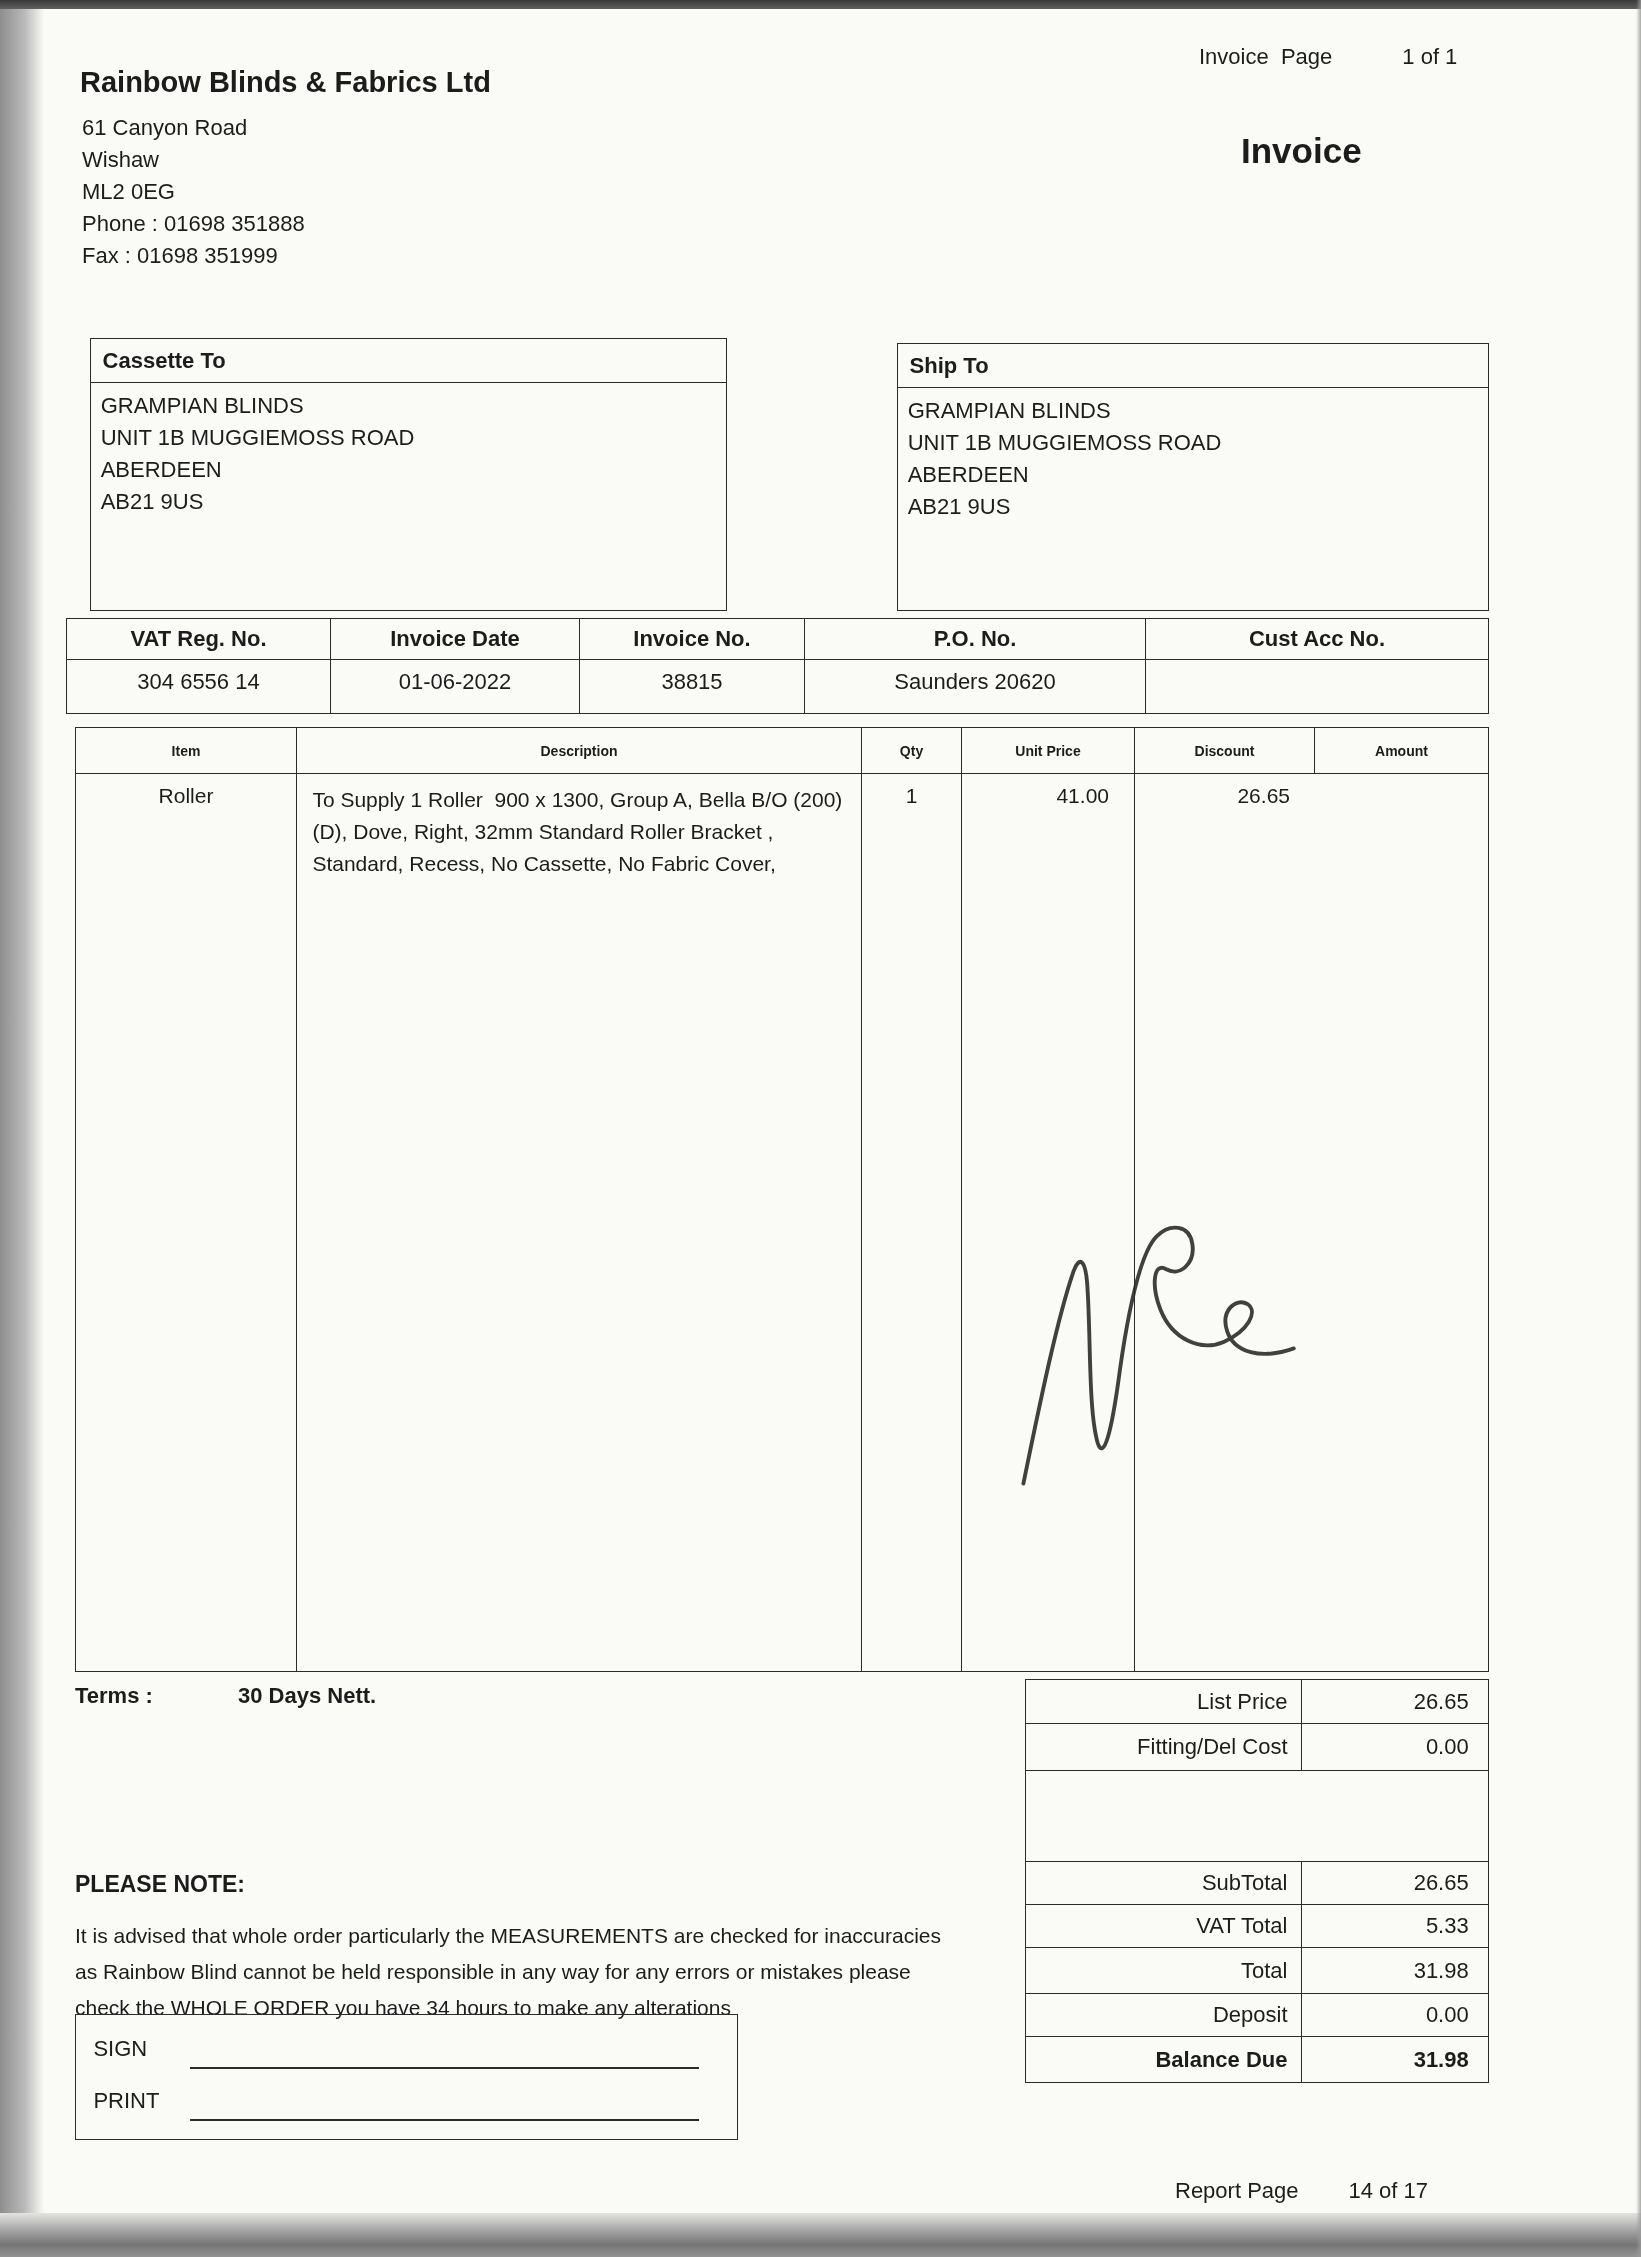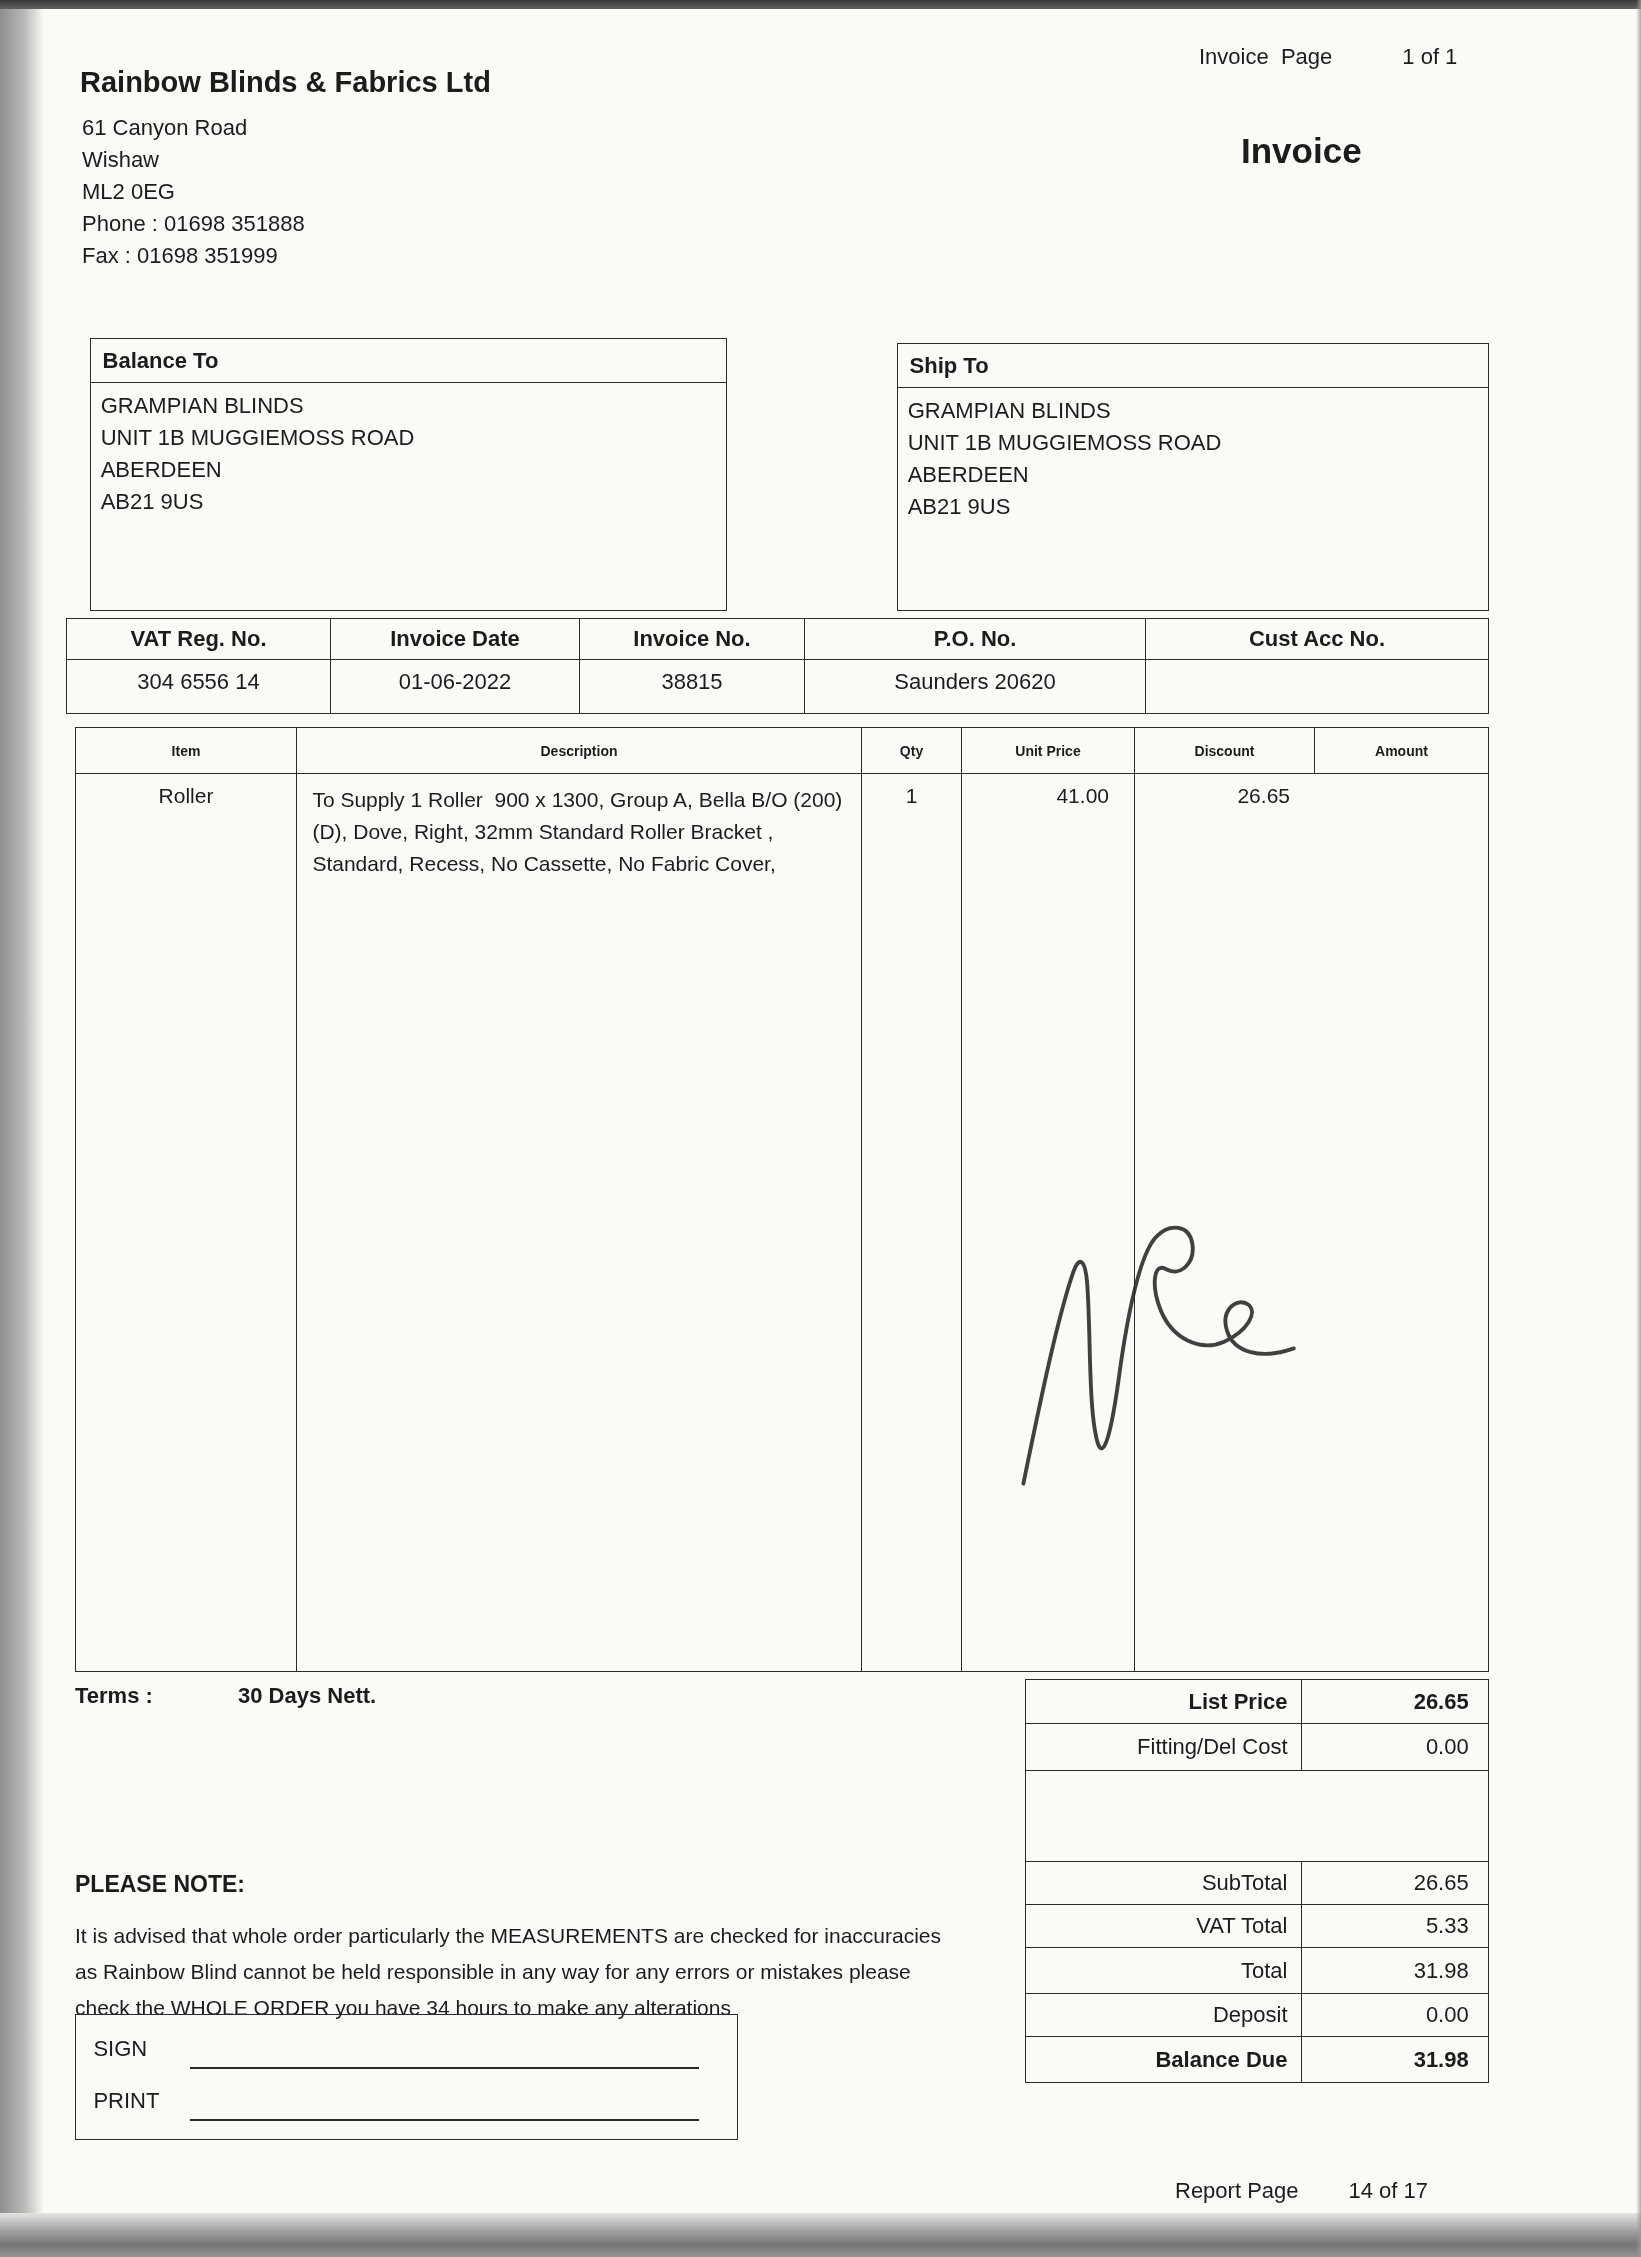--- a/index.html
+++ b/index.html
@@ -69,21 +69,21 @@
   .totals { left:1025px; top:1679px; width:464px; height:404px; border:1.9px solid #2b2b2b;
             display:flex; flex-direction:column; }
   .t-row { display:flex; border-bottom:1.9px solid #2b2b2b; }
   .t-row:last-child { border-bottom:none; flex:1; }
   .t-label { width:276px; border-right:1.9px solid #2b2b2b; display:flex; align-items:center;
              justify-content:flex-end; padding-right:13.5px; font-size:22px; }
   .t-value { flex:1; display:flex; align-items:center; justify-content:flex-end;
              padding-right:19.3px; font-size:22px; }
   .t-row.spacer .t-label { border-right:none; }
   .t-row.balance .t-label, .t-row.balance .t-value { font-weight:bold; }
-  .r46{height:44px;font-weight:bold;} .r49{height:47px;} .r94{height:91px;} .r45{height:43px;} .r48{height:46px;}
+  .r46{height:44px;} .r49{height:47px;} .r94{height:91px;} .r45{height:43px;} .r48{height:46px;}
 
   .sign-box { left:75px; top:2014px; width:663px; height:126px; border:1.9px solid #2b2b2b; }
   .sign-label { position:absolute; left:17.4px; font-size:22px; }
   .sign-line { position:absolute; left:114px; width:509px; height:1.9px; background:#2b2b2b; }
 
   .report-page { left:1175px; top:2178px; font-size:22px; display:flex; gap:50px; white-space:pre; }
 </style>
 </head>
 <body>
 
@@ -103,21 +103,21 @@
   <div class="abs company-address">
     <div>61 Canyon Road</div>
     <div>Wishaw</div>
     <div>ML2 0EG</div>
     <div>Phone : 01698 351888</div>
     <div>Fax : 01698 351999</div>
   </div>
   <div class="abs invoice-title">Invoice</div>
 
   <div class="abs addr-box box-invoice-to">
-    <div class="addr-head">Balance To</div>
+    <div class="addr-head">Cassette To</div>
     <div class="addr-lines">
       <div>GRAMPIAN BLINDS</div>
       <div>UNIT 1B MUGGIEMOSS ROAD</div>
       <div>ABERDEEN</div>
       <div>AB21 9US</div>
     </div>
   </div>
 
   <div class="abs addr-box box-ship-to">
     <div class="addr-head">Ship To</div>

